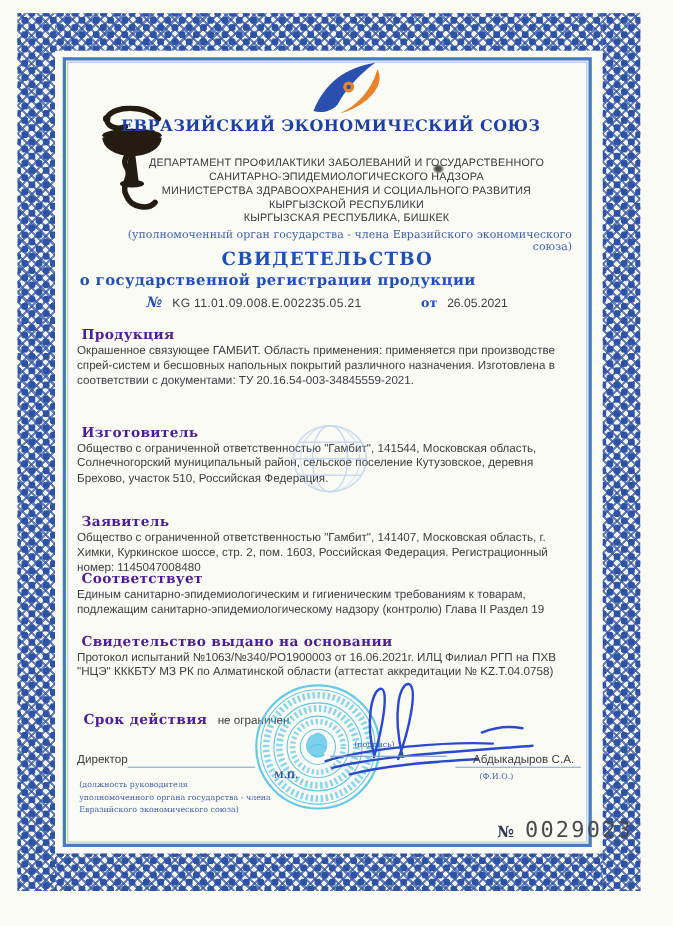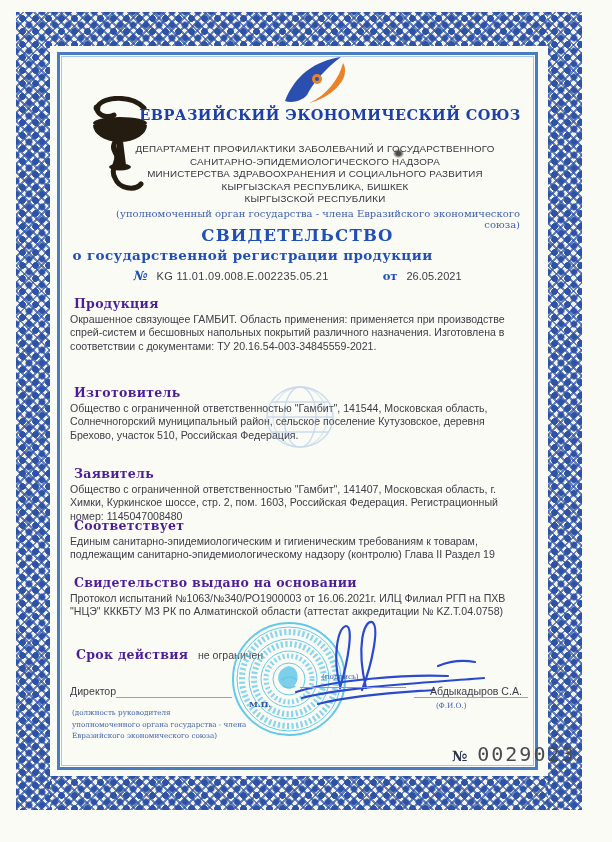--- a/index.html
+++ b/index.html
@@ -16,21 +16,21 @@
     background-position:0 0,6.5px 6.5px,0 0,0 0;}
   .orn.t{left:16px;top:12px;width:566px;height:34px}
   .orn.b{left:16px;top:776px;width:566px;height:34px}
   .orn.l{left:16px;top:12px;width:34px;height:798px}
   .orn.r{left:548px;top:12px;width:34px;height:798px}
   .frame{position:absolute;left:57px;top:52px;width:475px;height:712px;
          border:3px solid #4a7cc2;box-shadow:inset 0 0 0 1px #ffffff, inset 0 0 0 2px #a8c6ec;}
   
   .eaeu{position:absolute;left:281px;top:55px;width:68px;height:48px}
   .bowl{position:absolute;left:82px;top:96px;width:74px;height:108px}
-  .union-title{position:absolute;left:110px;top:106px;width:440px;text-align:center;
+  .union-title{position:absolute;left:110px;top:106px;width:440px;text-align:left;
       font-family:"DejaVu Serif",serif;font-weight:bold;font-size:14.5px;color:#1c3fa8;letter-spacing:.4px}
   .dept{position:absolute;left:80px;top:143px;width:470px;text-align:center;
       font-size:9.8px;line-height:12.6px;color:#35353f;letter-spacing:.2px}
   .authority{position:absolute;left:100px;top:208px;width:420px;text-align:right;
       font-family:"DejaVu Serif",serif;font-size:10px;color:#3e5fae}
   .cert-title{position:absolute;left:57px;top:226px;width:481px;text-align:center;
       font-family:"DejaVu Serif",serif;font-weight:bold;font-size:16.5px;color:#2050b5;letter-spacing:1.2px}
   .cert-sub{position:absolute;left:57px;top:247px;width:391px;text-align:center;
       font-family:"DejaVu Serif",serif;font-weight:bold;font-size:13.5px;color:#2050b5;letter-spacing:.4px}
   .numline{position:absolute;left:57px;top:268px;width:481px;display:flex;
@@ -100,22 +100,22 @@
       <path fill="none" stroke="#241c10" stroke-width="5" stroke-linecap="round" d="M62,12 C50,-1 22,0 16,10 C12,18 24,23 32,19 M37,24 C51,36 25,44 33,56 C39,65 27,72 33,82 C37,93 53,95 59,88"></path>
       <circle cx="15" cy="12" r="3.4" fill="#241c10"></circle>
     </svg>
   </div>
 
   <div class="union-title">ЕВРАЗИЙСКИЙ ЭКОНОМИЧЕСКИЙ СОЮЗ</div>
   <div class="dept">
     <div>ДЕПАРТАМЕНТ ПРОФИЛАКТИКИ ЗАБОЛЕВАНИЙ И ГОСУДАРСТВЕННОГО</div>
     <div>САНИТАРНО-ЭПИДЕМИОЛОГИЧЕСКОГО НАДЗОРА</div>
     <div>МИНИСТЕРСТВА ЗДРАВООХРАНЕНИЯ И СОЦИАЛЬНОГО РАЗВИТИЯ</div>
+    <div>КЫРГЫЗСКОЙ РЕСПУБЛИКИ</div>
     <div>КЫРГЫЗСКАЯ РЕСПУБЛИКА, БИШКЕК</div>
-    <div>КЫРГЫЗСКОЙ РЕСПУБЛИКИ</div>
   </div>
   <div class="blob"></div>
   <div class="authority">(уполномоченный орган государства - члена Евразийского экономического союза)</div>
 
   <div class="cert-title">СВИДЕТЕЛЬСТВО</div>
   <div class="cert-sub">о государственной регистрации продукции</div>
 
   <div class="numline">
     <span class="no-sign">№</span>
     <span class="num-val">KG 11.01.09.008.E.002235.05.21</span>

